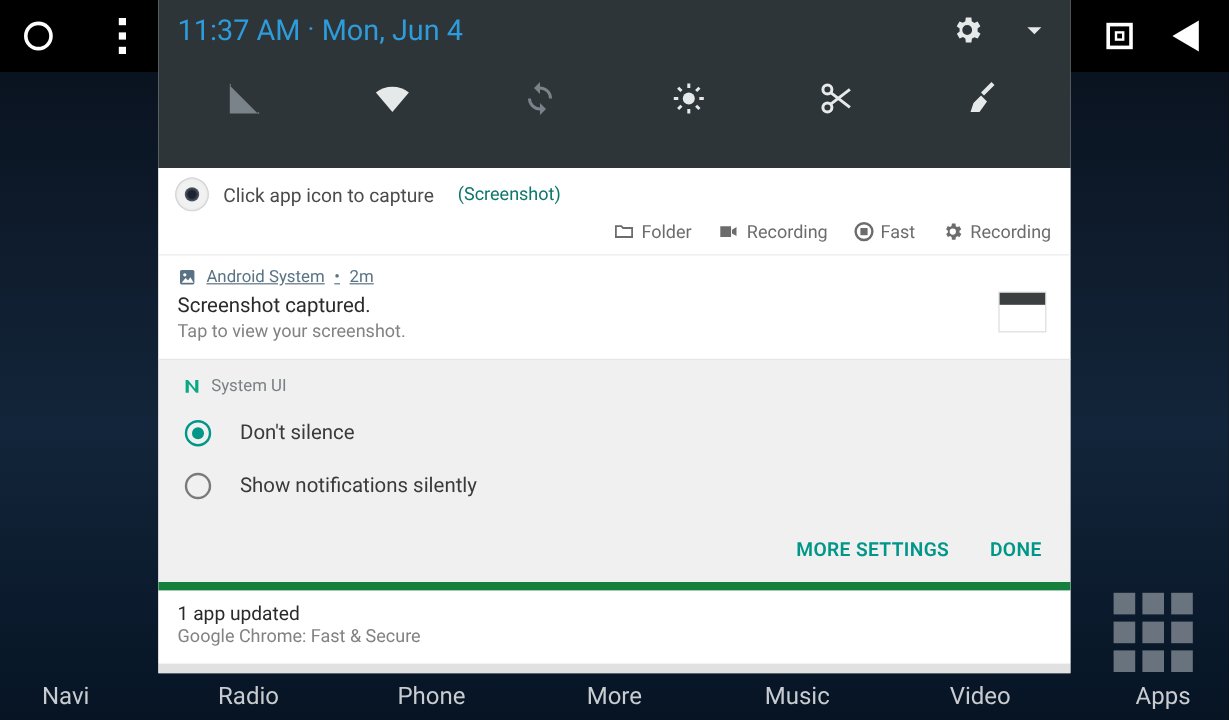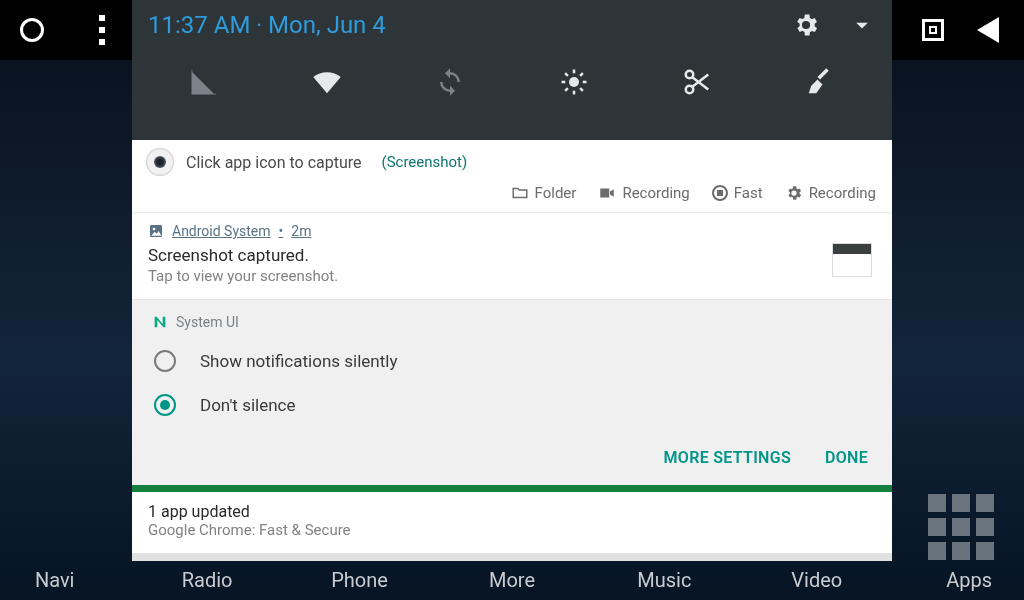--- a/index.html
+++ b/index.html
@@ -237,29 +237,29 @@
   </div>
 
   <div class="ctrl">
     <div class="hdr">
       <svg viewBox="0 0 24 24">
           <path d="M4 20V4h3l9 11V4h4v16h-3L8 9v11z" fill="#0aa884"></path>
         </svg>
       <span>System UI</span>
     </div>
     <div class="opt">
-      <span class="radio"></span>
-      <span class="opt-label">Show notifications silently</span>
-    </div>
-    <div class="opt">
       <span class="radio sel">
           <i></i>
         </span>
       <span class="opt-label">Don't silence</span>
     </div>
+    <div class="opt">
+      <span class="radio"></span>
+      <span class="opt-label">Show notifications silently</span>
+    </div>
     <div class="ctrl-actions">
       <span>MORE SETTINGS</span>
       <span>DONE</span>
     </div>
   </div>
 
   <div class="notif3">
     <div class="t">1 app updated</div>
     <div class="s">Google Chrome: Fast &amp; Secure</div>
   </div>

